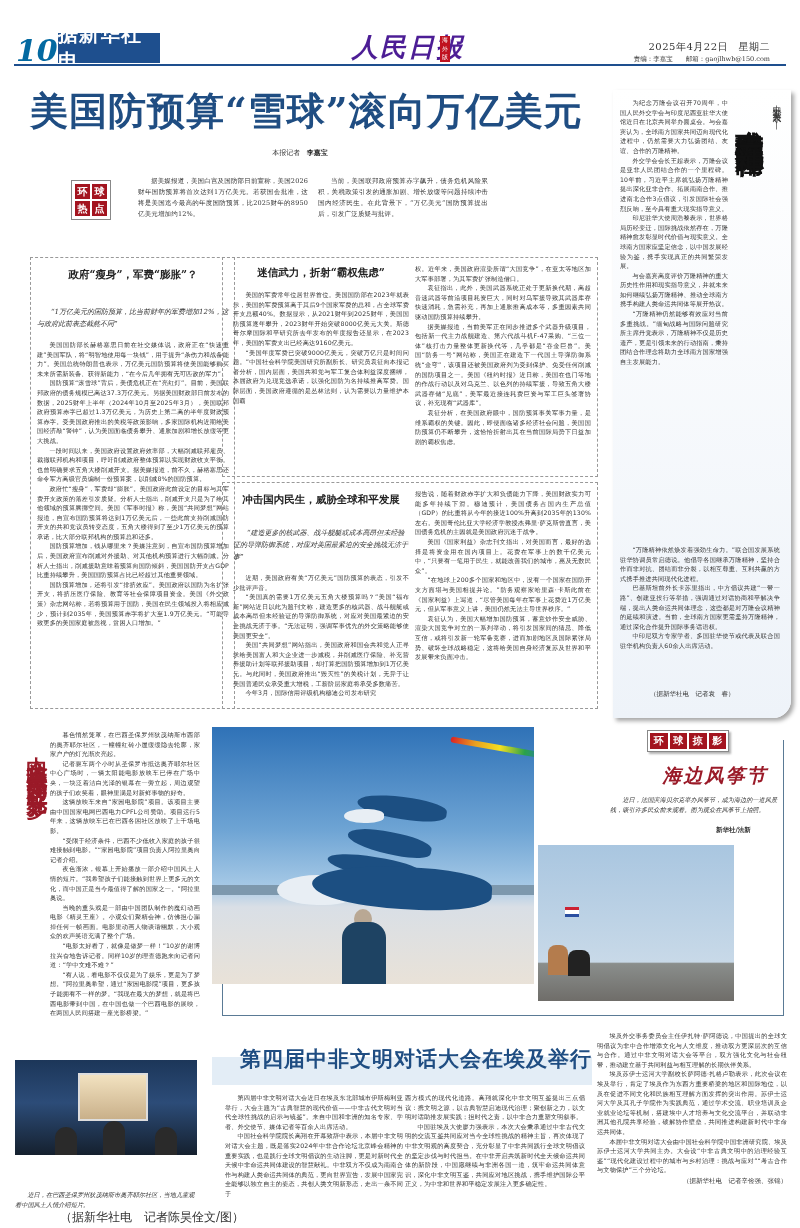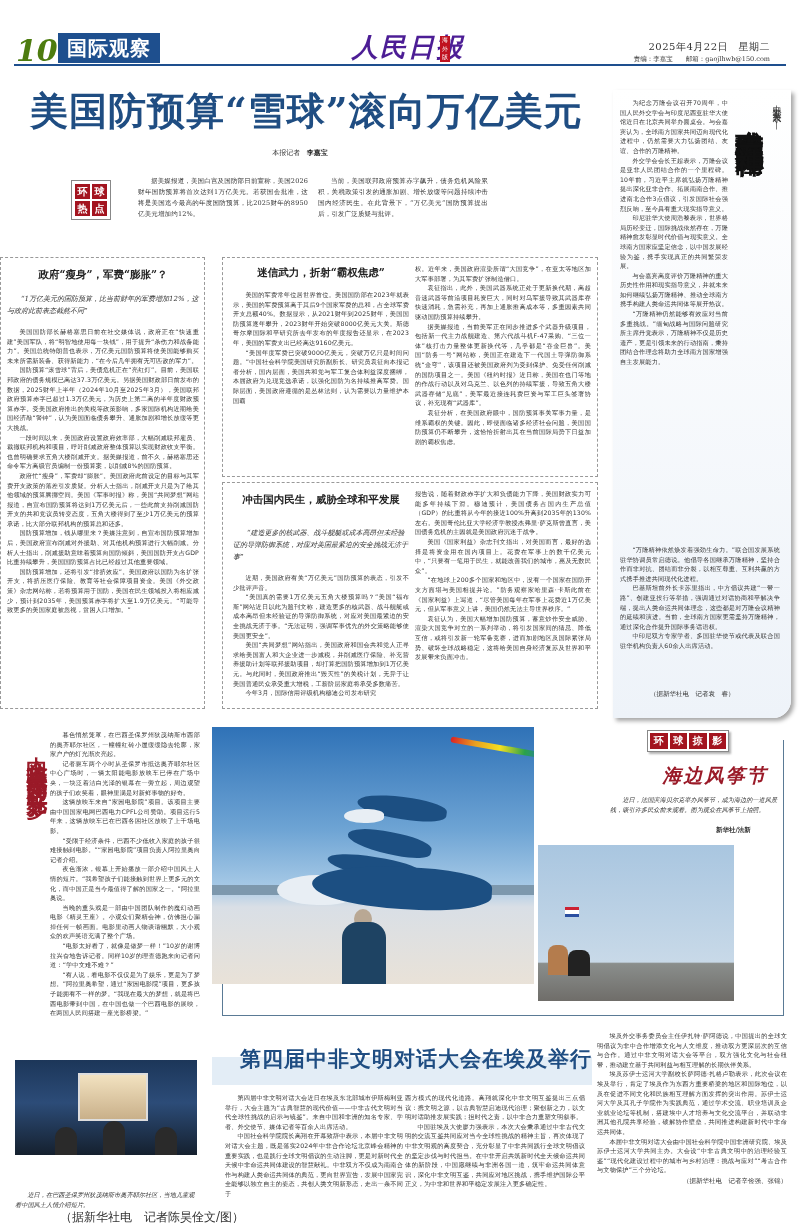--- a/index.html
+++ b/index.html
@@ -3,41 +3,41 @@
 <meta charset="utf-8">
 <style>
   * { box-sizing: border-box; margin: 0; padding: 0; }
   html, body { width: 800px; height: 1228px; background: #fff; overflow: hidden; }
   body { position: relative; font-family: "DejaVu Serif", "Liberation Serif", serif; color: #222; }
   .abs { position: absolute; }
   p.txt { font-size: 6.2px; line-height: 9.6px; text-indent: 2em; color: #333; text-align: justify; letter-spacing: 0.15px; font-family: "DejaVu Sans", sans-serif; }
   .quote { font-size: 7px; line-height: 12px; color: #333; text-indent: 2em; font-family: "DejaVu Serif", serif; font-style: italic; }
 
   
-  .pagenum { left: 16px; top: 36px; font-size: 30px; font-weight: bold; font-style: italic; font-family: "DejaVu Serif", serif; color: #4d7c0f; line-height: 30px; }
+  .pagenum { left: 16px; top: 36px; font-size: 30px; font-weight: bold; font-style: italic; font-family: "DejaVu Serif", serif; color: #0369a1; line-height: 30px; }
   .section-tag { left: 58px; top: 33px; width: 102px; height: 30px; background: #1e4f8e; color: #fff; font-size: 20px; font-weight: bold; display: flex; align-items: center; justify-content: center; letter-spacing: 1px; }
   .logo { left: 352px; top: 30px; font-size: 26px; color: #4c1d95; font-style: italic; font-weight: bold; font-family: "DejaVu Serif", serif; letter-spacing: 2px; }
   .logo-badge { left: 440px; top: 36px; width: 10px; height: 26px; background: #c0121f; color: #fff; font-size: 6px; line-height: 8.6px; text-align: center; }
   .date { right: 30px; top: 40px; font-size: 10px; color: #333; letter-spacing: 0.5px; text-align: right; }
   .editor { right: 30px; top: 55px; font-size: 6.5px; color: #333; }
   .masthead-rule { left: 14px; top: 64px; width: 772px; height: 2px; background: #1e4f8e; }
 
   
   .headline { left: 30px; top: 86px; width: 540px; font-size: 38px; font-weight: bold; color: #1f4d82; letter-spacing: 1px; white-space: nowrap; font-family: "DejaVu Serif", serif;
     background: repeating-linear-gradient(to bottom, transparent 0 3px, rgba(255,255,255,0.0) 3px 4px); }
   .byline { left: 0; top: 148px; width: 600px; text-align: center; font-size: 7px; color: #333; }
   .byline b { font-weight: bold; color: #222; }
   .hotbox { left: 71px; top: 180px; width: 40px; height: 40px; border: 1px solid #888; padding: 3px; display: grid; grid-template-columns: 1fr 1fr; gap: 2px; background: #fff; }
   .hotbox span { background: #a3141f; color: #fff; font-size: 10px; font-weight: bold; display: flex; align-items: center; justify-content: center; }
   .lede { top: 176px; width: 170px; }
   .lede p.txt { font-family: "DejaVu Serif", serif; font-size: 6.5px; line-height: 11px; }
 
   
   .box { border: 1px dashed #999; }
-  .box-left { left: 0; top: 257px; width: 205px; height: 452px; }
+  .box-left { left: 30px; top: 257px; width: 205px; height: 452px; }
   .box-mid1 { left: 222px; top: 257px; width: 376px; height: 220px; }
   .box-mid2 { left: 222px; top: 482px; width: 376px; height: 227px; }
   .sub-h { font-size: 10.5px; font-weight: bold; color: #222; text-align: center; font-family: "DejaVu Serif", serif; }
   .col { position: absolute; }
 
   
   .side-card { left: 613px; top: 90px; width: 178px; height: 628px; background: linear-gradient(to bottom, #fff 0%, #eef3f9 100%); border-radius: 0 0 18px 0; box-shadow: 3px 3px 4px rgba(0,0,0,0.35); }
   .side-small-v { left: 768px; top: 98px; width: 14px; font-size: 9px; line-height: 11px; color: #333; writing-mode: vertical-rl; font-family: "DejaVu Serif", serif; letter-spacing: 2px; }
   .side-big-v { left: 728px; top: 108px; width: 36px; font-size: 28px; line-height: 30px; font-weight: bold; color: #111; writing-mode: vertical-rl; font-family: "DejaVu Serif", serif; letter-spacing: 1px; }
   .side-text-narrow { left: 620px; top: 98px; width: 108px; }
@@ -78,21 +78,21 @@
   .bottom-headline { left: 240px; top: 1045px; width: 330px; font-size: 21px; font-weight: bold; color: #1f4d82; text-align: center; letter-spacing: 1px; font-family: "DejaVu Serif", serif; white-space: nowrap; }
   .bottom-col1 { left: 225px; top: 1093px; width: 178px; }
   .bottom-col2 { left: 405px; top: 1093px; width: 180px; }
   .bottom-col3 { left: 597px; top: 1031px; width: 190px; }
   .credit-r { text-align: right; font-size: 6.5px; color: #333; margin-top: 2px; }
 </style>
 </head>
 <body>
 
 <div class="abs pagenum">10</div>
-<div class="abs section-tag">国际观察</div>
+<div class="abs section-tag">据新华社电</div>
 <div class="abs logo">人民日报</div>
 <div class="abs logo-badge">海外版</div>
 <div class="abs date">2025年4月22日　星期二</div>
 <div class="abs editor">责编：李嘉宝　　邮箱：gaojlhwb@150.com</div>
 <div class="abs masthead-rule"></div>
 
 <h1 class="abs headline">美国防预算“雪球”滚向万亿美元</h1>
 <div class="abs byline">
   <span>本报记者</span>&nbsp;&nbsp;
   <b>李嘉宝</b>
@@ -106,21 +106,21 @@
 <div class="abs lede" style="left:138px;">
   <p class="txt">据美媒报道，美国白宫及国防部日前宣称，美国2026财年国防预算将首次达到1万亿美元。若获国会批准，这将是美国迄今最高的年度国防预算，比2025财年的8950亿美元增加约12%。</p>
 </div>
 <div class="abs lede" style="left:318px;">
   <p class="txt">当前，美国联邦政府预算赤字飙升，债务危机风险累积，关税政策引发的通胀加剧、增长放缓等问题持续冲击国内经济民生。在此背景下，“万亿美元”国防预算提出后，引发广泛质疑与批评。</p>
 </div>
 
 <div class="abs box box-left">
   <div class="col" style="left:6px; top:10px; width:192px;">
     <div class="sub-h">政府“瘦身”，军费“膨胀”？</div>
-    <p class="quote" style="margin-top:11px;">“1万亿美元的国防预算，比当前财年的军费增加12%，这与政府此前表态截然不同”</p>
+    <p class="quote" style="margin-top:24px;">“1万亿美元的国防预算，比当前财年的军费增加12%，这与政府此前表态截然不同”</p>
     <div style="margin-top:10px;">
       <p class="txt">美国国防部长赫格塞思日前在社交媒体说，政府正在“快速重建”美国军队，将“明智地使用每一块钱”，用于提升“杀伤力和战备能力”。美国总统特朗普也表示，万亿美元国防预算将使美国能够购买未来所需新装备、获得新能力，“在今后几年拥有无可匹敌的军力”。</p>
       <p class="txt">国防预算“滚雪球”背后，美债危机正在“亮红灯”。目前，美国联邦政府的债务规模已高达37.3万亿美元。另据美国财政部日前发布的数据，2025财年上半年（2024年10月至2025年3月），美国联邦政府预算赤字已超过1.3万亿美元，为历史上第二高的半年度财政预算赤字。受美国政府推出的关税等政策影响，多家国际机构近期给美国经济敲“警钟”，认为美国面临债务攀升、通胀加剧和增长放缓等更大挑战。</p>
       <p class="txt">一段时间以来，美国政府设置政府效率部，大幅削减联邦雇员、裁撤联邦机构和项目，呼吁削减政府整体预算以实现财政收支平衡。也曾明确要求五角大楼削减开支。据美媒报道，前不久，赫格塞思还命令军方高级官员编制一份预算案，以削减8%的国防预算。</p>
       <p class="txt">政府忙“瘦身”，军费却“膨胀”。美国政府此前设定的目标与其军费开支政策的落差引发质疑。分析人士指出，削减开支只是为了给其他领域的预算腾挪空间。美国《军事时报》称，美国“共同梦想”网站报道，自宣布国防预算将达到1万亿美元后，一些此前支持削减国防开支的共和党议员转变态度，五角大楼得到了至少1万亿美元的预算承诺，比大部分联邦机构的预算总和还多。</p>
       <p class="txt">国防预算增加，钱从哪里来？美媒注意到，自宣布国防预算增加后，美国政府宣布削减对外援助、对其他机构预算进行大幅削减。分析人士指出，削减援助意味着预算向国防倾斜，美国国防开支占GDP比重持续攀升，美国国防预算占比已经超过其他重要领域。</p>
       <p class="txt">国防预算增加，还将引发“排挤效应”。美国政府以国防为名扩张开支，将挤压医疗保险、教育等社会保障项目资金。美国《外交政策》杂志网站称，若将预算用于国防，美国在民生领域投入将相应减少，预计到2035年，美国预算赤字将扩大至1.9万亿美元。“可能导致更多的美国家庭被忽视，贫困人口增加。”</p>
     </div>
   </div>
 </div>

